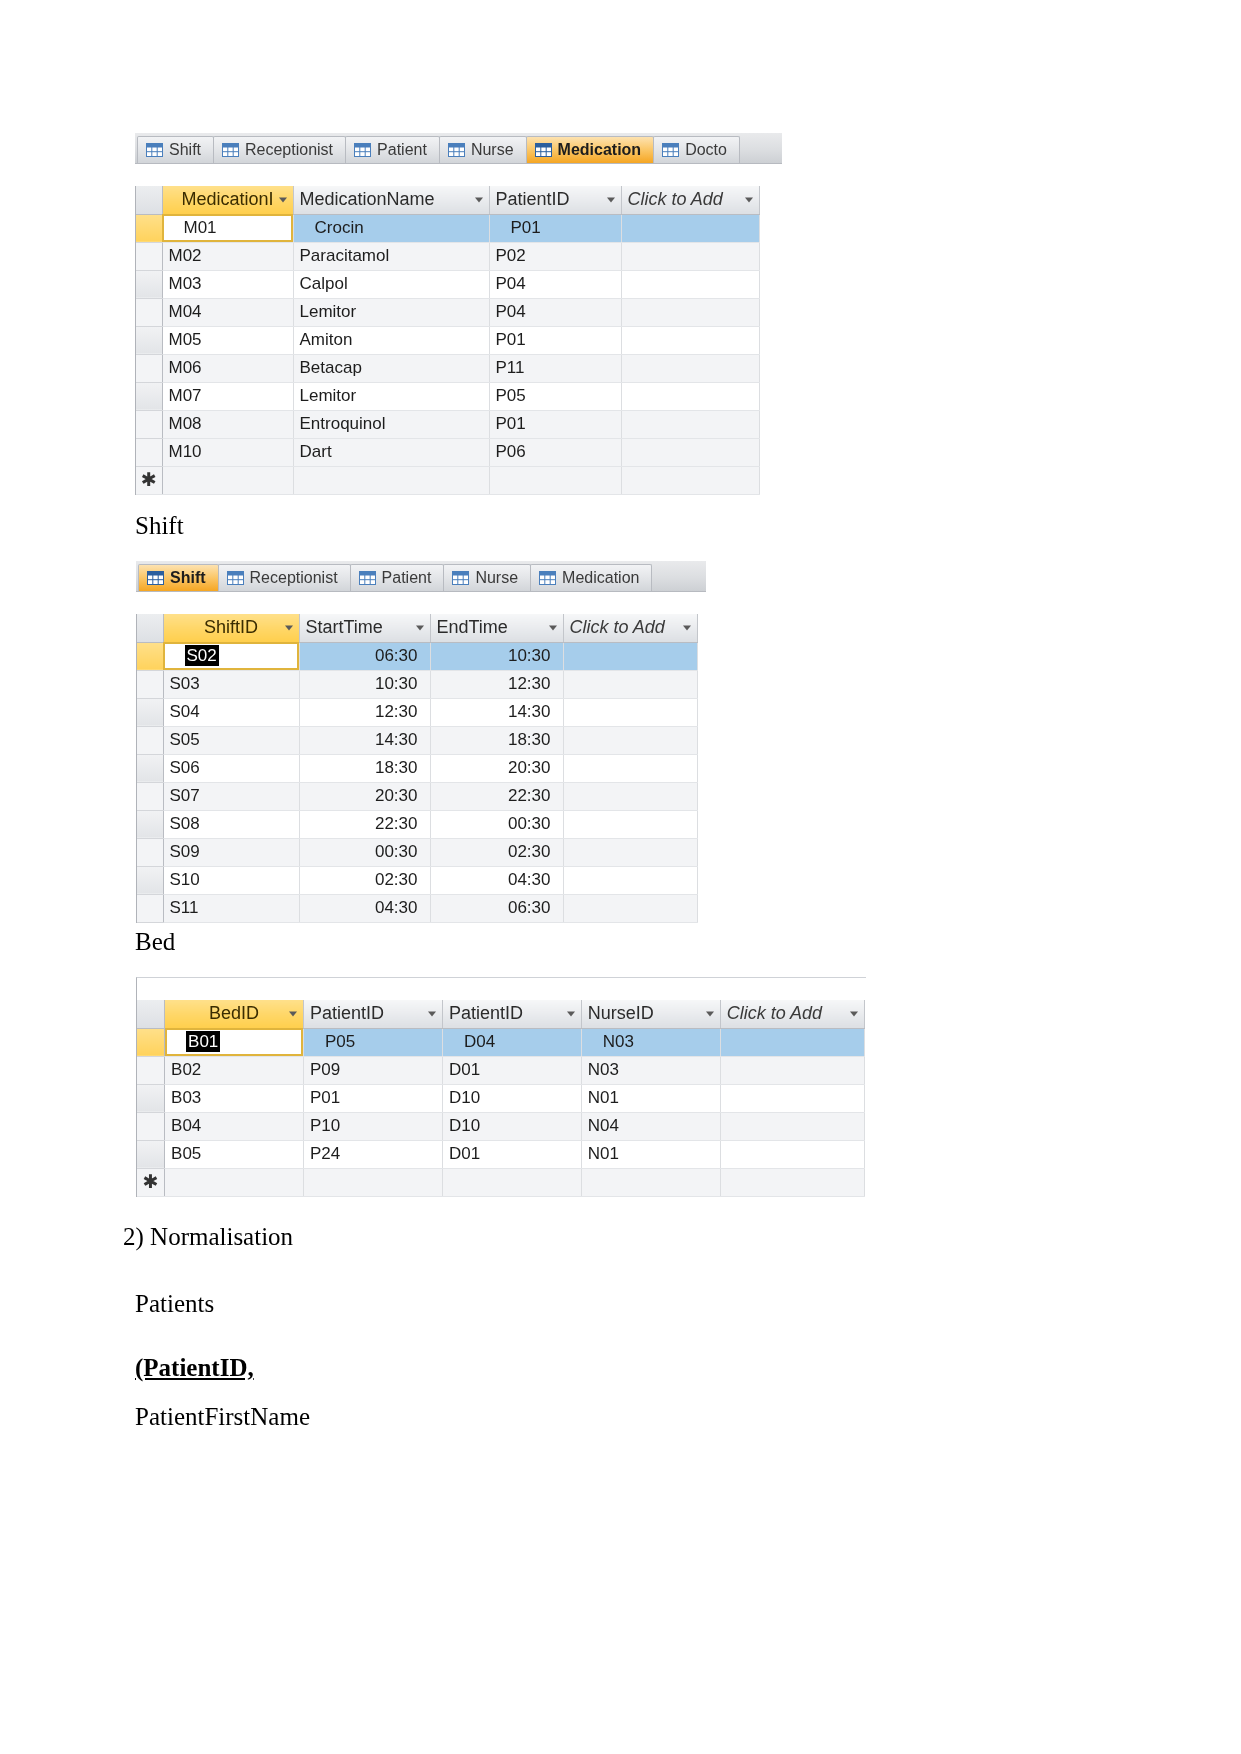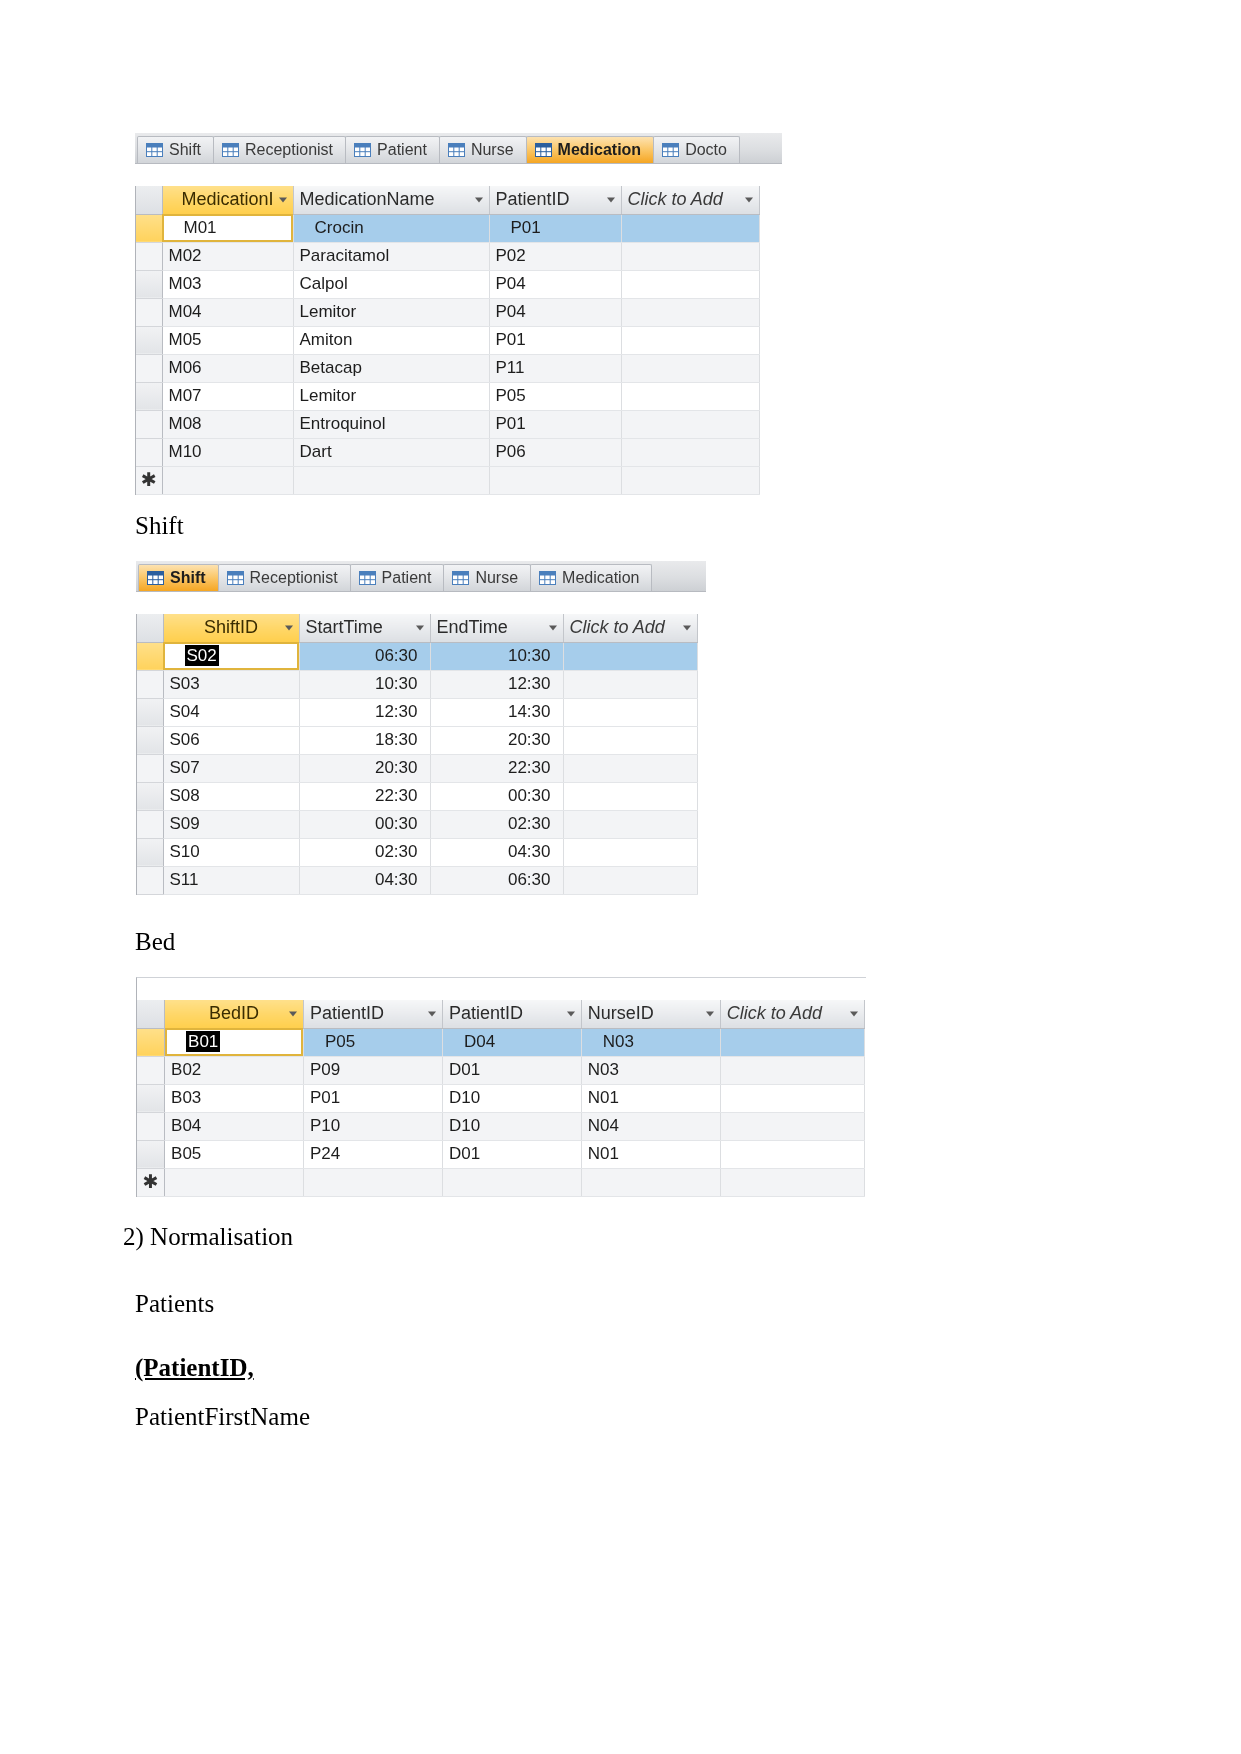--- a/index.html
+++ b/index.html
@@ -433,20 +433,27 @@
               <td class="">S03</td>
               <td class="num">10:30</td>
               <td class="num">12:30</td>
               <td class=""></td>
             </tr>
             <tr class="">
               <td class="sel"></td>
               <td class="">S04</td>
               <td class="num">12:30</td>
               <td class="num">14:30</td>
+              <td class=""></td>
+            </tr>
+            <tr class="alt">
+              <td class="sel"></td>
+              <td class="">S05</td>
+              <td class="num">14:30</td>
+              <td class="num">18:30</td>
               <td class=""></td>
             </tr>
             <tr class="">
               <td class="sel"></td>
               <td class="">S06</td>
               <td class="num">18:30</td>
               <td class="num">20:30</td>
               <td class=""></td>
             </tr>
             <tr class="alt">

